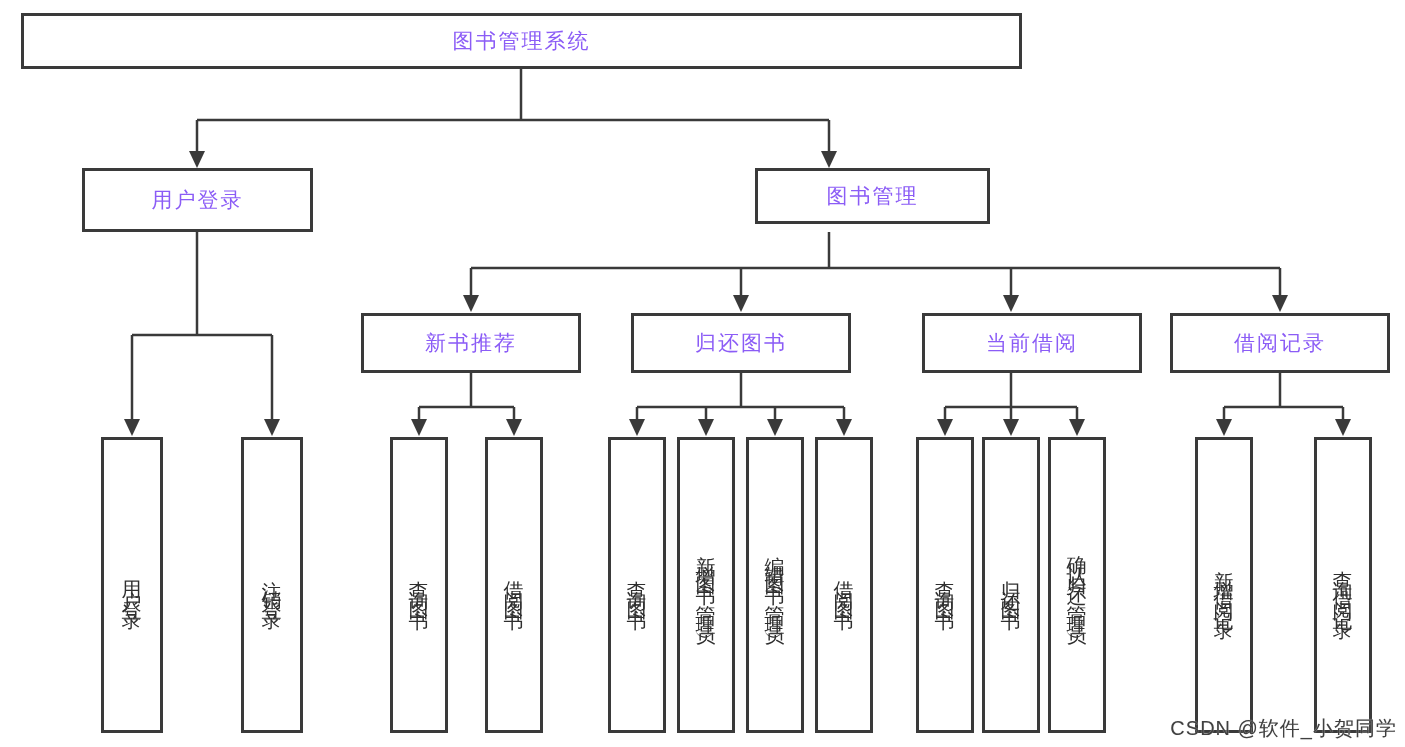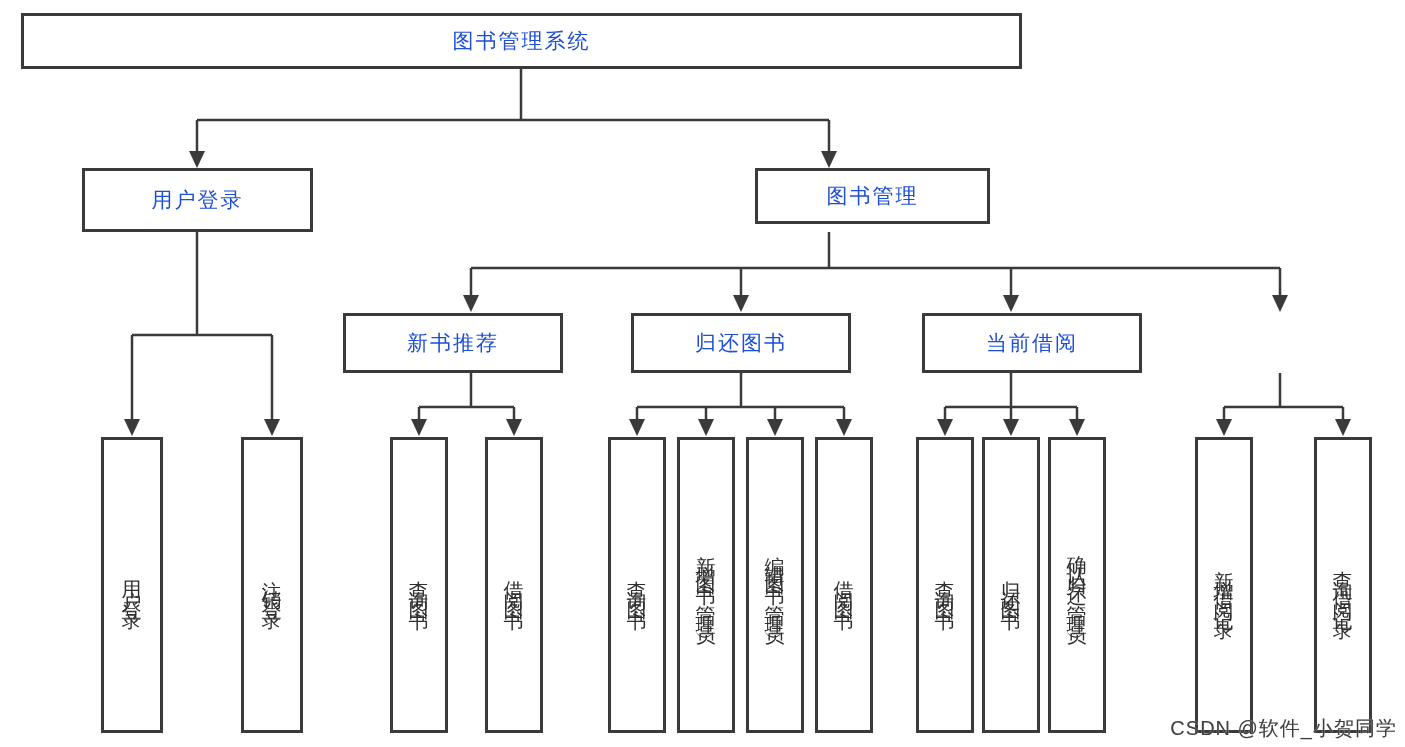--- a/index.html
+++ b/index.html
@@ -9,21 +9,21 @@
     background:#ffffff;
     font-family:"Liberation Sans","DejaVu Sans",sans-serif;
     overflow:hidden;
   }
   #connectors { position:absolute; left:0; top:0; width:1405px; height:747px; }
   .box {
     position:absolute;
     border:3px solid #3a3a3a;
     background:#ffffff;
     display:flex; align-items:center; justify-content:center;
-    color:#1d4ed8;
+    color:#8b5cf6;
     font-size:21px;
     letter-spacing:2px;
     box-sizing:border-box;
     z-index:2;
   }
   .vbox {
     position:absolute;
     border:3px solid #3a3a3a;
     background:#ffffff;
     display:flex; align-items:center; justify-content:center;
@@ -37,21 +37,21 @@
     font-size:20px;
     letter-spacing:10px;
     line-height:1;
     color:#2f2f2f;
   }
   
   .root   { left:21px;  top:13px;  width:1001px; height:56px; }
   .lvl2-a { left:82px;  top:168px; width:231px;  height:64px; }
   .lvl2-b { left:712px; top:168px; width:235px;  height:56px;margin-left:43px; }
   .lvl3   { top:313px; height:60px; width:220px; }
-  .l3-1 { left:343px; }  .l3-2 { left:631px; }
+  .l3-1 { left:361px; }  .l3-2 { left:631px; }
   .l3-3 { left:922px; }  .l3-4 { left:1170px; }
   .leaf { top:437px; height:296px; width:58px; }
   .wide-leaf { top:437px; height:296px; width:62px; }
   .lfA1 { left:101px; }  .lfA2 { left:241px; }
   .lfB1 { left:390px; }  .lfB2 { left:485px; }
   .lfC1 { left:608px; }  .lfC2 { left:677px; } .lfC3 { left:746px; } .lfC4 { left:815px; }
   .lfD1 { left:916px; }  .lfD2 { left:982px; } .lfD3 { left:1048px; }
   .lfE1 { left:1195px; } .lfE2 { left:1314px; }
   #watermark {
     position:absolute;
@@ -142,20 +142,21 @@
   </svg>
 
   <div class="box root">图书管理系统</div>
 
   <div class="box lvl2-a">用户登录</div>
   <div class="box lvl2-b">图书管理</div>
 
   <div class="box lvl3 l3-1">新书推荐</div>
   <div class="box lvl3 l3-2">归还图书</div>
   <div class="box lvl3 l3-3">当前借阅</div>
+  <div class="box lvl3 l3-4">借阅记录</div>
 
   <div class="vbox wide-leaf lfA1">
     <span>用户登录</span>
   </div>
   <div class="vbox wide-leaf lfA2">
     <span>注销登录</span>
   </div>
 
   <div class="vbox leaf lfB1">
     <span>查询图书</span>

